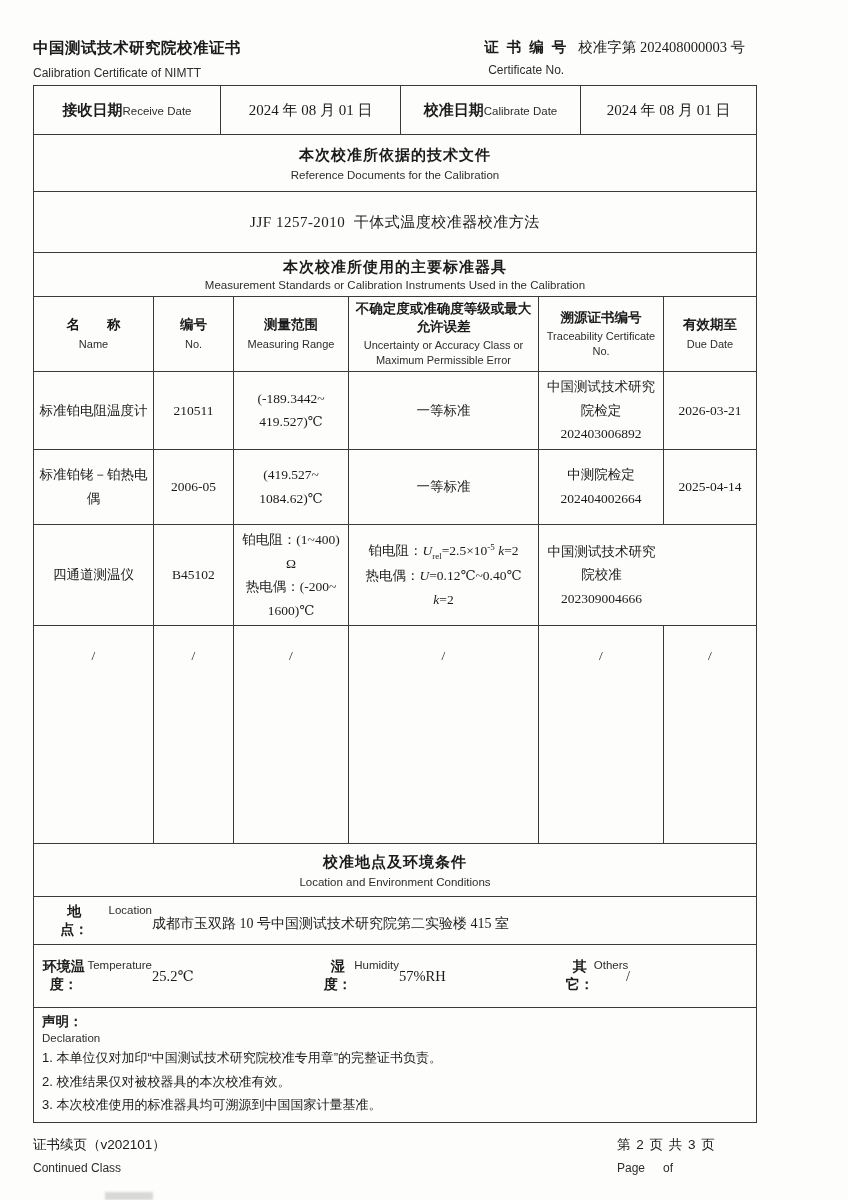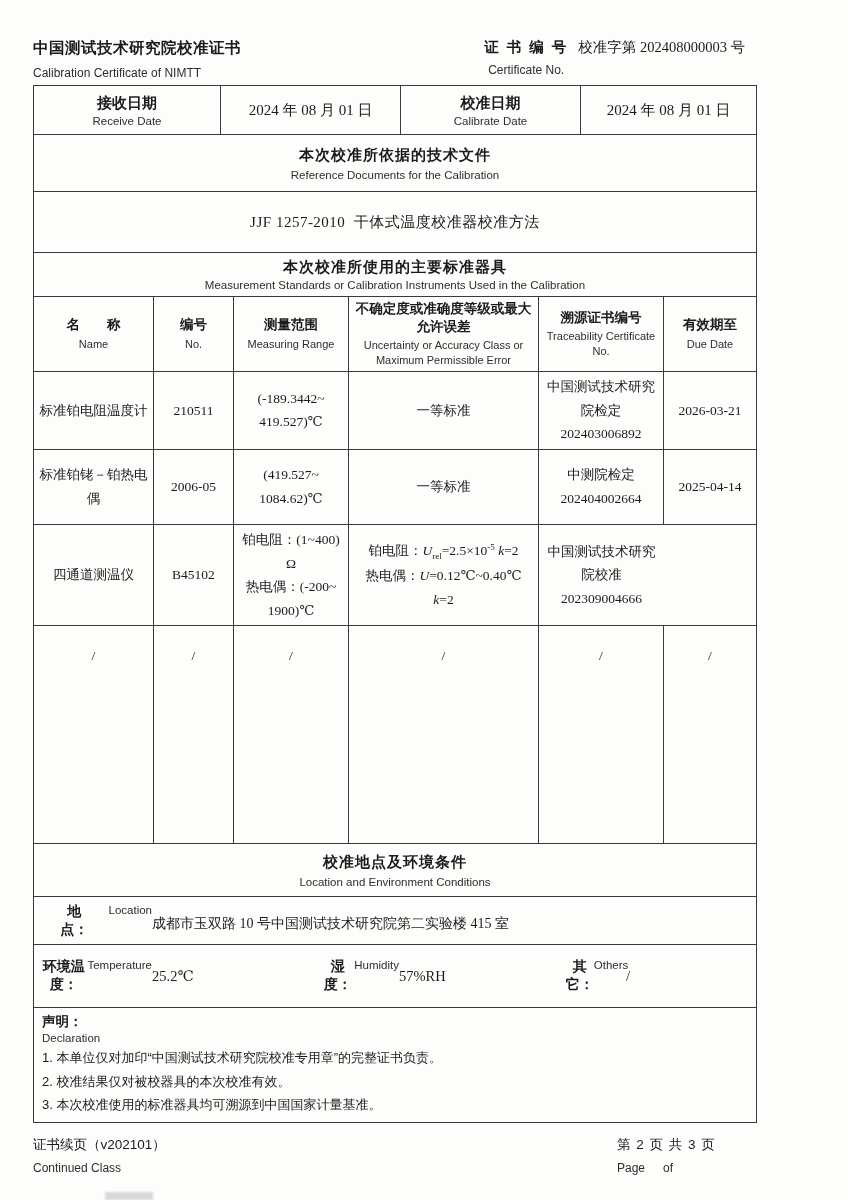--- a/index.html
+++ b/index.html
@@ -28,21 +28,21 @@
   .ph-right .cert-label{font-weight:bold;letter-spacing:2px;}
   .ph-right .cert-value{margin-left:10px;}
   .ph-right .en{font-size:12px;margin-top:6px;margin-left:4px;color:var(--ink2);}
 
   
   .box{border:1.6px solid var(--bc);border-top:none;background:transparent;}
   .box.first{border-top:1.6px solid var(--bc);}
 
   
   .date-table{height:50px;display:flex;}
-  .dcell{display:flex;flex-direction:column;justify-content:center;align-items:center;text-align:center;border-right:1.5px solid var(--bc);}
+  .dcell{display:flex;flex-direction:row;justify-content:center;align-items:center;text-align:center;border-right:1.5px solid var(--bc);}
   .dcell:last-child{border-right:none;}
   .dcell .zh{font-size:15px;font-weight:bold;}
   .dcell .en{font-size:11.5px;color:var(--ink2);margin-top:2px;}
   .dcell .val{font-size:15px;}
   .dc0{width:187px;} .dc1{width:180px;} .dc2{width:180px;} .dc3{flex:1;}
 
   
   .sec{display:flex;flex-direction:column;justify-content:center;align-items:center;text-align:center;}
   .sec .zh{font-size:15px;font-weight:bold;letter-spacing:1px;}
   .sec .en{font-size:11.5px;color:var(--ink2);margin-top:4px;}
@@ -227,21 +227,21 @@
         <div class="tcell c0">
           <div class="ln">四通道测温仪</div>
         </div>
         <div class="tcell c1">
           <div class="ln">B45102</div>
         </div>
         <div class="tcell c2">
           <div class="ln">铂电阻：(1~400)</div>
           <div class="ln">Ω</div>
           <div class="ln">热电偶：(-200~</div>
-          <div class="ln">1900)℃</div>
+          <div class="ln">1600)℃</div>
         </div>
         <div class="tcell c3">
           <div class="ln"><span>铂电阻：</span><span class="it">U</span><span class="sb">rel</span><span>=2.5×10</span><span class="sp">-5</span><span> </span><span class="it">k</span><span>=2</span></div>
           <div class="ln"><span>热电偶：</span><span class="it">U</span><span>=0.12℃~0.40℃</span></div>
           <div class="ln"><span class="it">k</span><span>=2</span></div>
         </div>
         <div class="tcell c4">
           <div class="ln">中国测试技术研究</div>
           <div class="ln">院校准</div>
           <div class="ln">202309004666</div>

